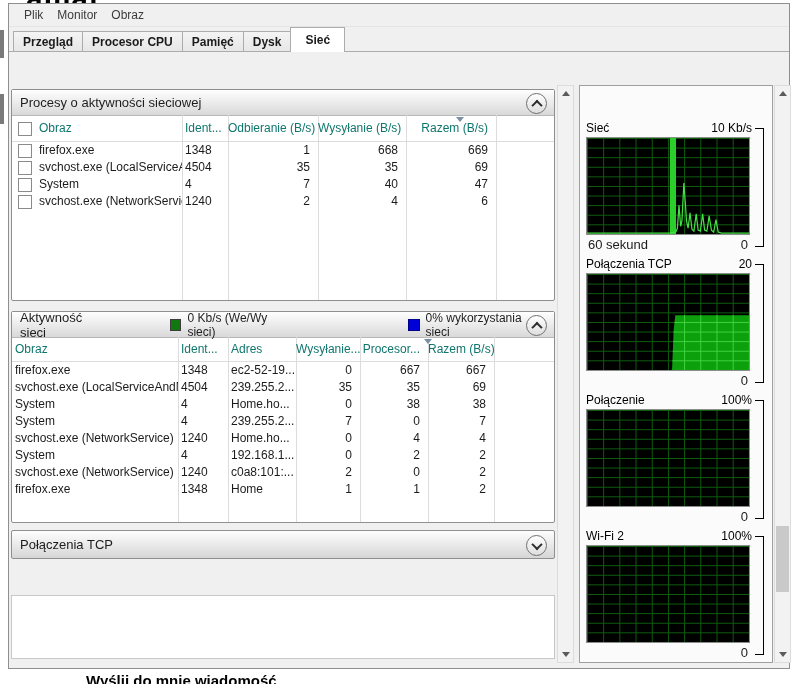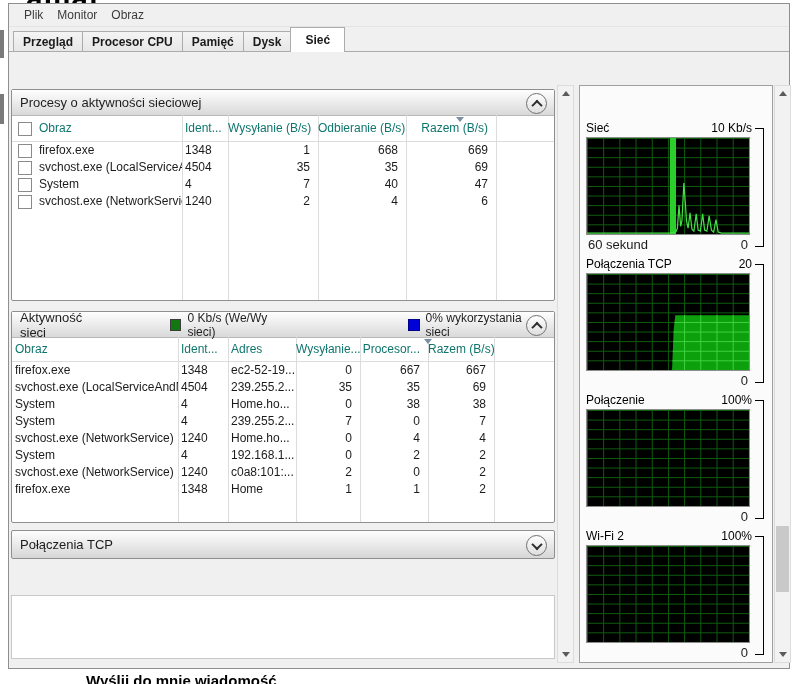--- a/index.html
+++ b/index.html
@@ -129,22 +129,22 @@
         </div>
     </div>
     <div class="vlines"></div>
     <div class="tbl">
       <div class="hdr">
         <div class="cell">
             <div class="checkbox" style="margin-top:7px;"></div>
           </div>
         <div class="cell l">Obraz</div>
         <div class="cell l">Ident...</div>
+        <div class="cell r">Odbieranie (B/s)</div>
         <div class="cell r">Wysyłanie (B/s)</div>
-        <div class="cell r">Odbieranie (B/s)</div>
         <div class="cell r">Razem (B/s)</div>
         <div></div>
         <div class="sort" style="left:444px;"></div>
       </div>
       <div class="row">
         <div class="cell">
             <div class="checkbox"></div>
           </div>
         <div class="cell l">firefox.exe</div>
         <div class="cell l">1348</div>

